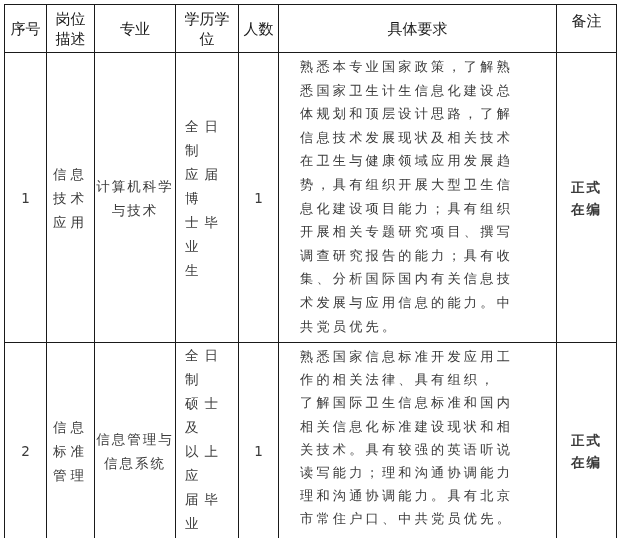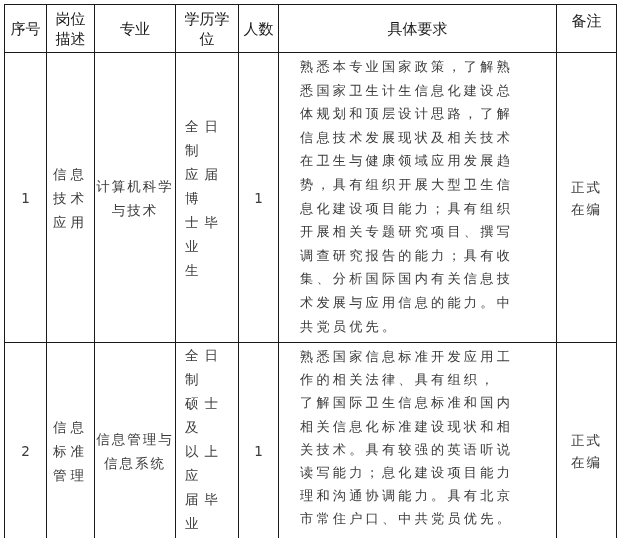--- a/index.html
+++ b/index.html
@@ -9,21 +9,21 @@
   td, th { border: 1.5px solid #1a1a1a; padding: 0; vertical-align: middle; text-align: center; font-weight: normal; }
   th { font-size: 15px; color: #1a1a1a; line-height: 20px; }
   td { font-size: 13.5px; color: #3a3a3a; }
   .hdr-row { height: 48px; margin-top: 40px; }
   .row1 { height: 290px; }
   .row2 { height: 192px; }
   .narrow { line-height: 24px; letter-spacing: 4px; }
   .req { text-align: left; padding: 2px 6px 2px 21px; line-height: 23.6px; letter-spacing: 3.2px; font-size: 13.2px; vertical-align: top; }
   .row2 .req { line-height: 23.2px; }
   .edu { text-align: left; padding-left: 9px; line-height: 24px; letter-spacing: 6px; }
-  .note { vertical-align: middle; line-height: 22px; letter-spacing: 2px; }
+  .note { vertical-align: middle; line-height: 22px; letter-spacing: 2px; font-weight: bold; }
   .th-top { vertical-align: top; padding-top: 6px; font-family: Liberation Serif, serif; }
 </style>
 </head>
 <body>
 
 <table>
   <colgroup>
     <col style="width:42px">
     <col style="width:48px">
     <col style="width:81px">
@@ -105,21 +105,21 @@
       <div>届毕业</div>
       <div>生</div>
     </td>
     <td>1</td>
     <td class="req">
       <div>熟悉国家信息标准开发应用工</div>
       <div>作的相关法律、具有组织，</div>
       <div>了解国际卫生信息标准和国内</div>
       <div>相关信息化标准建设现状和相</div>
       <div>关技术。具有较强的英语听说</div>
-      <div>读写能力；息化建设项目能力</div>
+      <div>读写能力；理和沟通协调能力</div>
       <div>理和沟通协调能力。具有北京</div>
       <div>市常住户口、中共党员优先。</div>
     </td>
     <td class="note">
       <div>正式</div>
       <div>在编</div>
     </td>
   </tr>
 </tbody>
   </table>

